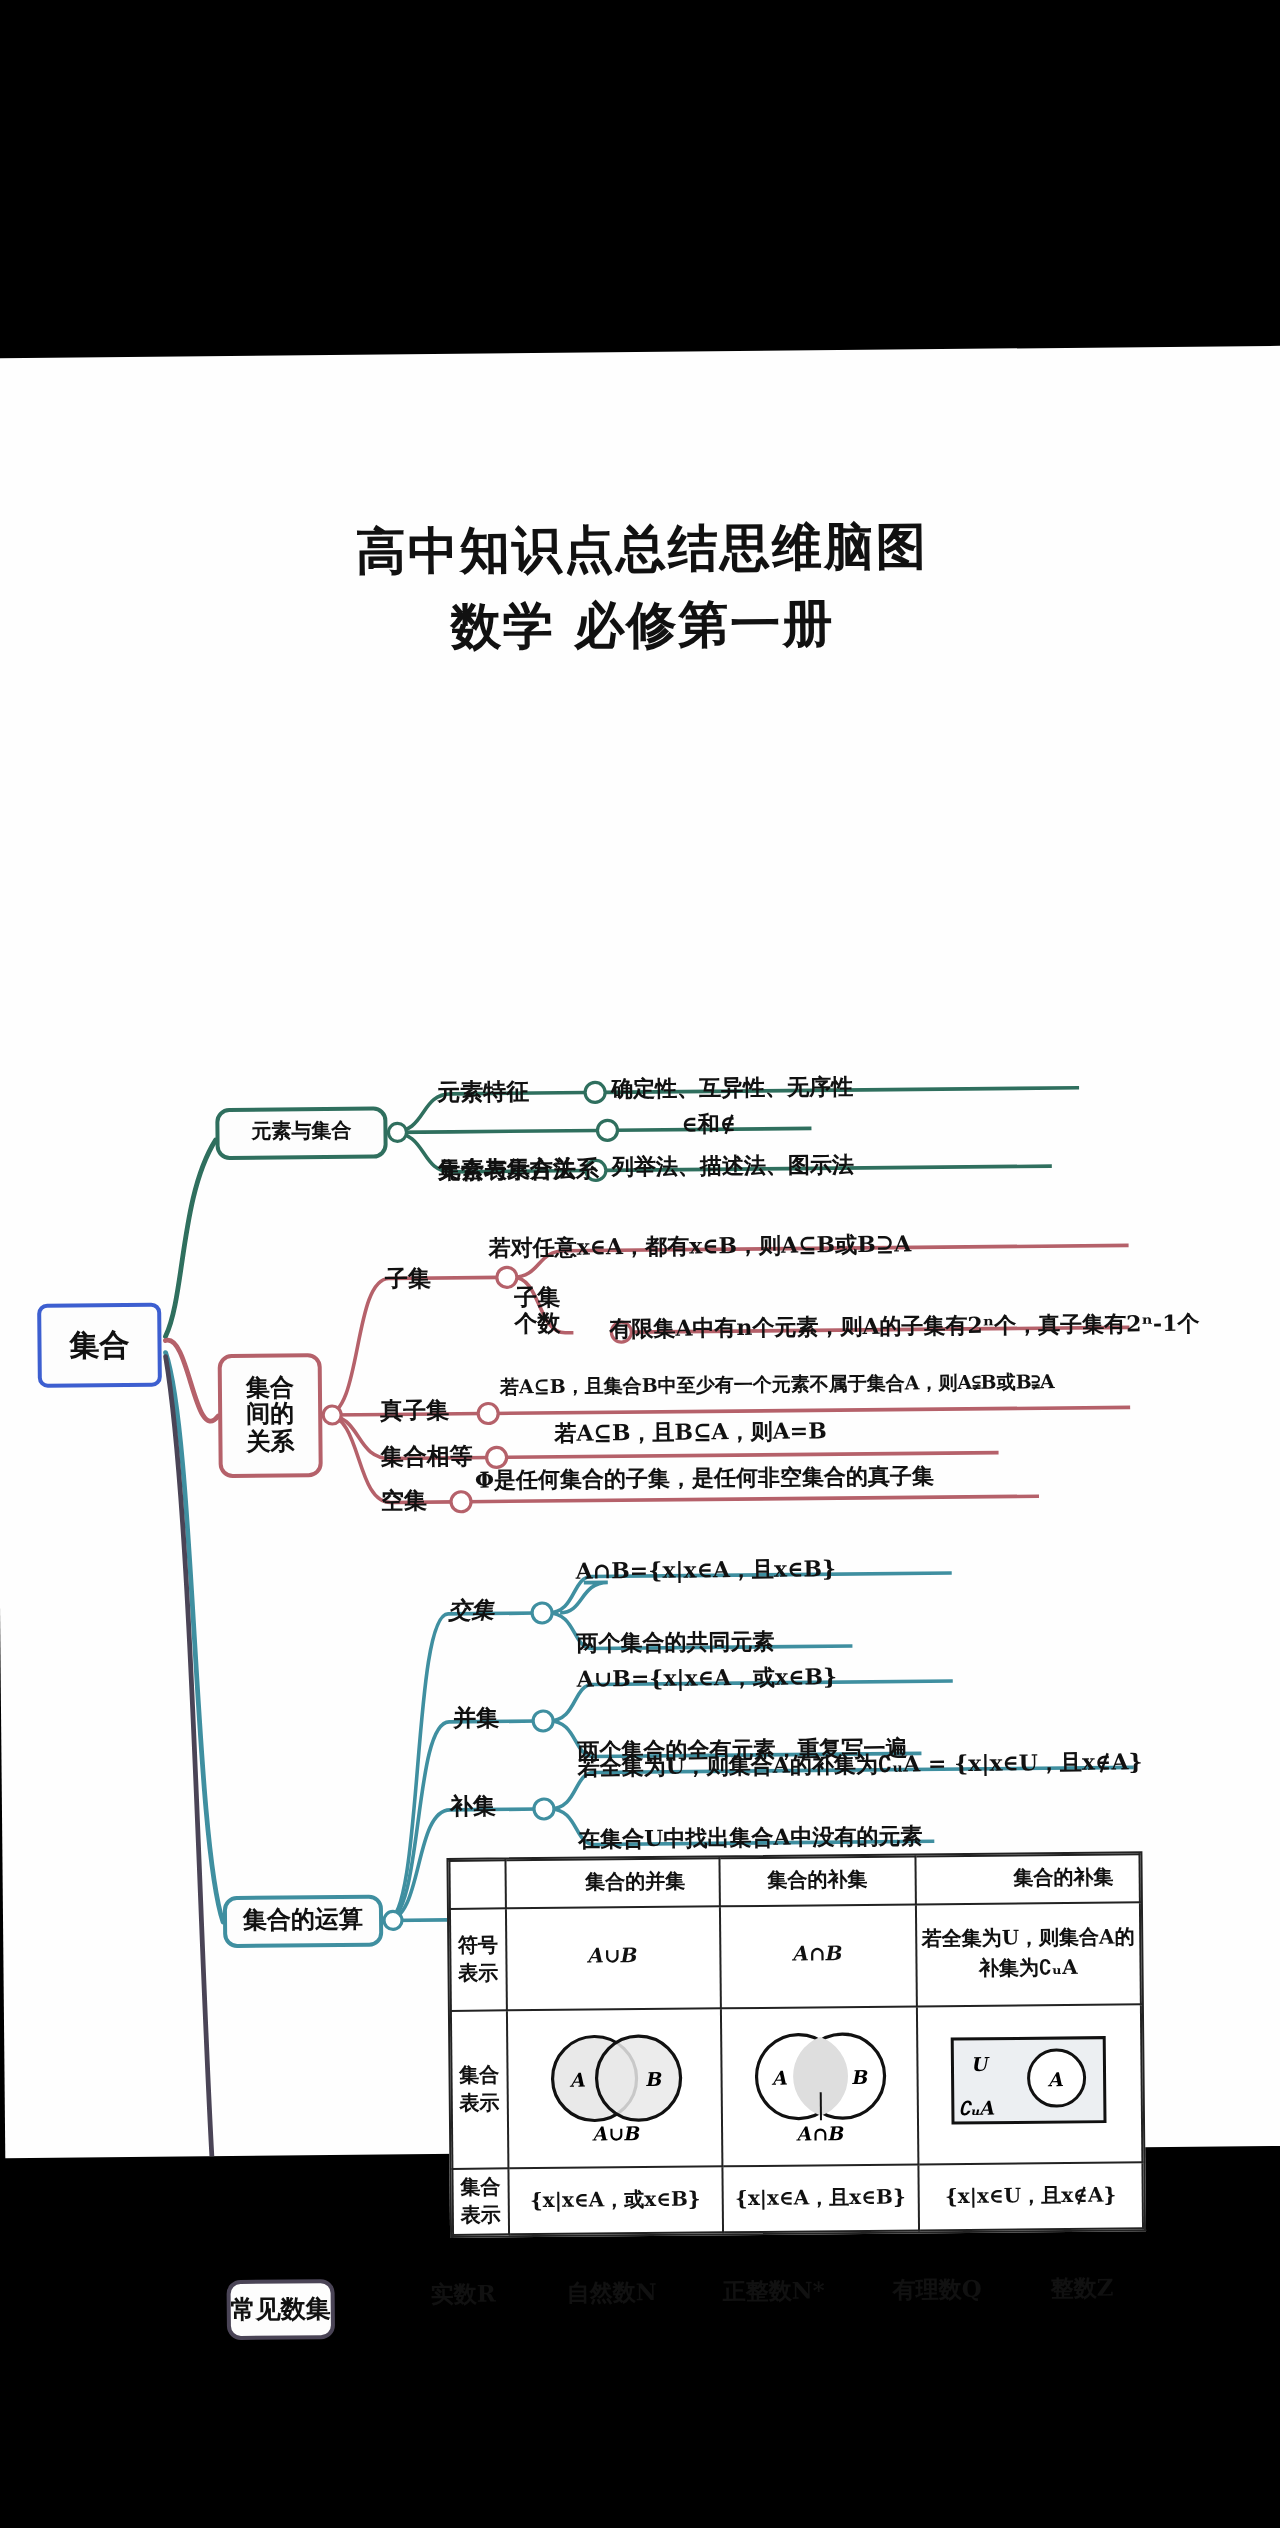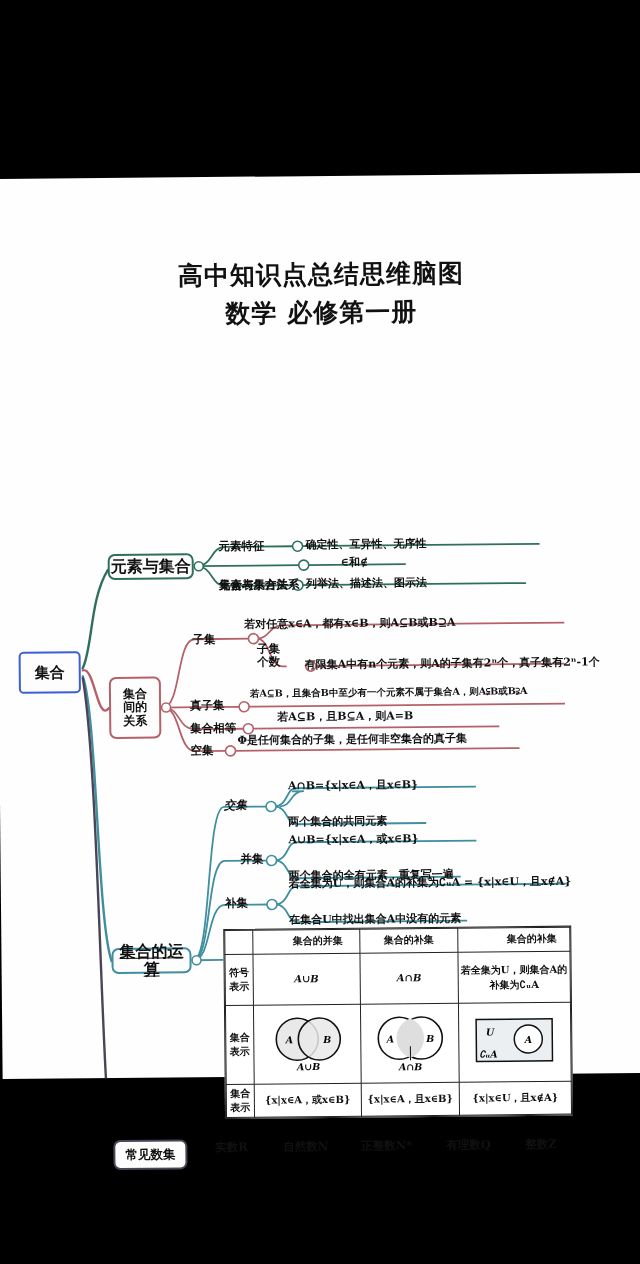--- a/index.html
+++ b/index.html
@@ -25,25 +25,25 @@
   #wires{position:absolute;left:0;top:0;width:640px;height:900px;}
 
   
   .box{position:absolute;box-sizing:border-box;background:#fdfdfd;
        border:2px solid #333;border-radius:7px;
        display:flex;align-items:center;justify-content:center;text-align:center;
        font-weight:bold;color:#111;line-height:1.12;
        font-family:"DejaVu Serif","Liberation Serif",serif;}
   #root{left:14px;top:473px;width:62px;height:42px;border:2px solid #3d5fd0;
         border-radius:5px;font-size:15px;}
-  #n-yssjh{left:104px;top:376px;width:86px;height:26px;border-color:#2f6f5e;font-size:16px;}
+  #n-yssjh{left:104px;top:376px;width:86px;height:26px;border-color:#2f6f5e;font-size:10px;}
   #n-jhjdgx{left:104px;top:499px;width:52px;height:62px;border-color:#b5616a;font-size:12px;
             flex-direction:column;justify-content:center;}
-  #n-jhdys{left:104px;top:770px;width:80px;height:26px;border-color:#3f8fa0;font-size:16px;text-decoration:underline;}
-  #n-cjsj{left:104px;top:962px;width:74px;height:30px;border-color:#4a4456;font-size:12.5px;}
+  #n-jhdys{left:104px;top:770px;width:80px;height:26px;border-color:#3f8fa0;font-size:12px;}
+  #n-cjsj{left:104px;top:962px;width:54px;height:30px;border-color:#4a4456;font-size:12.5px;}
 
   
   .lbl{position:absolute;color:#111;font-weight:bold;white-space:nowrap;
        font-family:"DejaVu Serif","Liberation Serif",serif;}
   .k{font-size:11.5px;}        
   .v{font-size:11px;}
   .two-line{line-height:1.15;white-space:normal;text-align:center;}
 
   
   #tbl{position:absolute;left:216px;top:752px;width:348px;height:190px;
@@ -201,21 +201,21 @@
     <div class="lbl k" style="left:185px;top:544px;">集合相等</div>
     <div class="lbl v" style="left:272px;top:533px;">若A⊆B，且B⊆A，则A=B</div>
 
     <div class="lbl k" style="left:185px;top:566px;">空集</div>
     <div class="lbl v" style="left:232px;top:556px;">Φ是任何集合的子集，是任何非空集合的真子集</div>
 
     <div class="lbl k" style="left:218px;top:621px;font-style:italic;">交集</div>
     <div class="lbl v" style="left:282px;top:602px;">A∩B={x|x∈A，且x∈B}</div>
     <div class="lbl v" style="left:282px;top:638px;">两个集合的共同元素</div>
 
-    <div class="lbl k" style="left:234px;top:675px;">并集</div>
+    <div class="lbl k" style="left:220px;top:675px;">并集</div>
     <div class="lbl v" style="left:282px;top:656px;">A∪B={x|x∈A，或x∈B}</div>
     <div class="lbl v" style="left:282px;top:692px;">两个集合的全有元素，重复写一遍</div>
 
     <div class="lbl k" style="left:218px;top:719px;">补集</div>
     <div class="lbl v" style="left:282px;top:700px;">若全集为U，则集合A的补集为∁ᵤA = {x|x∈U，且x∉A}</div>
     <div class="lbl v" style="left:282px;top:736px;">在集合U中找出集合A中没有的元素</div>
 
     <div class="lbl k" style="left:206px;top:963px;">实数R</div>
     <div class="lbl k" style="left:274px;top:963px;">自然数N</div>
     <div class="lbl k" style="left:352px;top:963px;">正整数N*</div>

